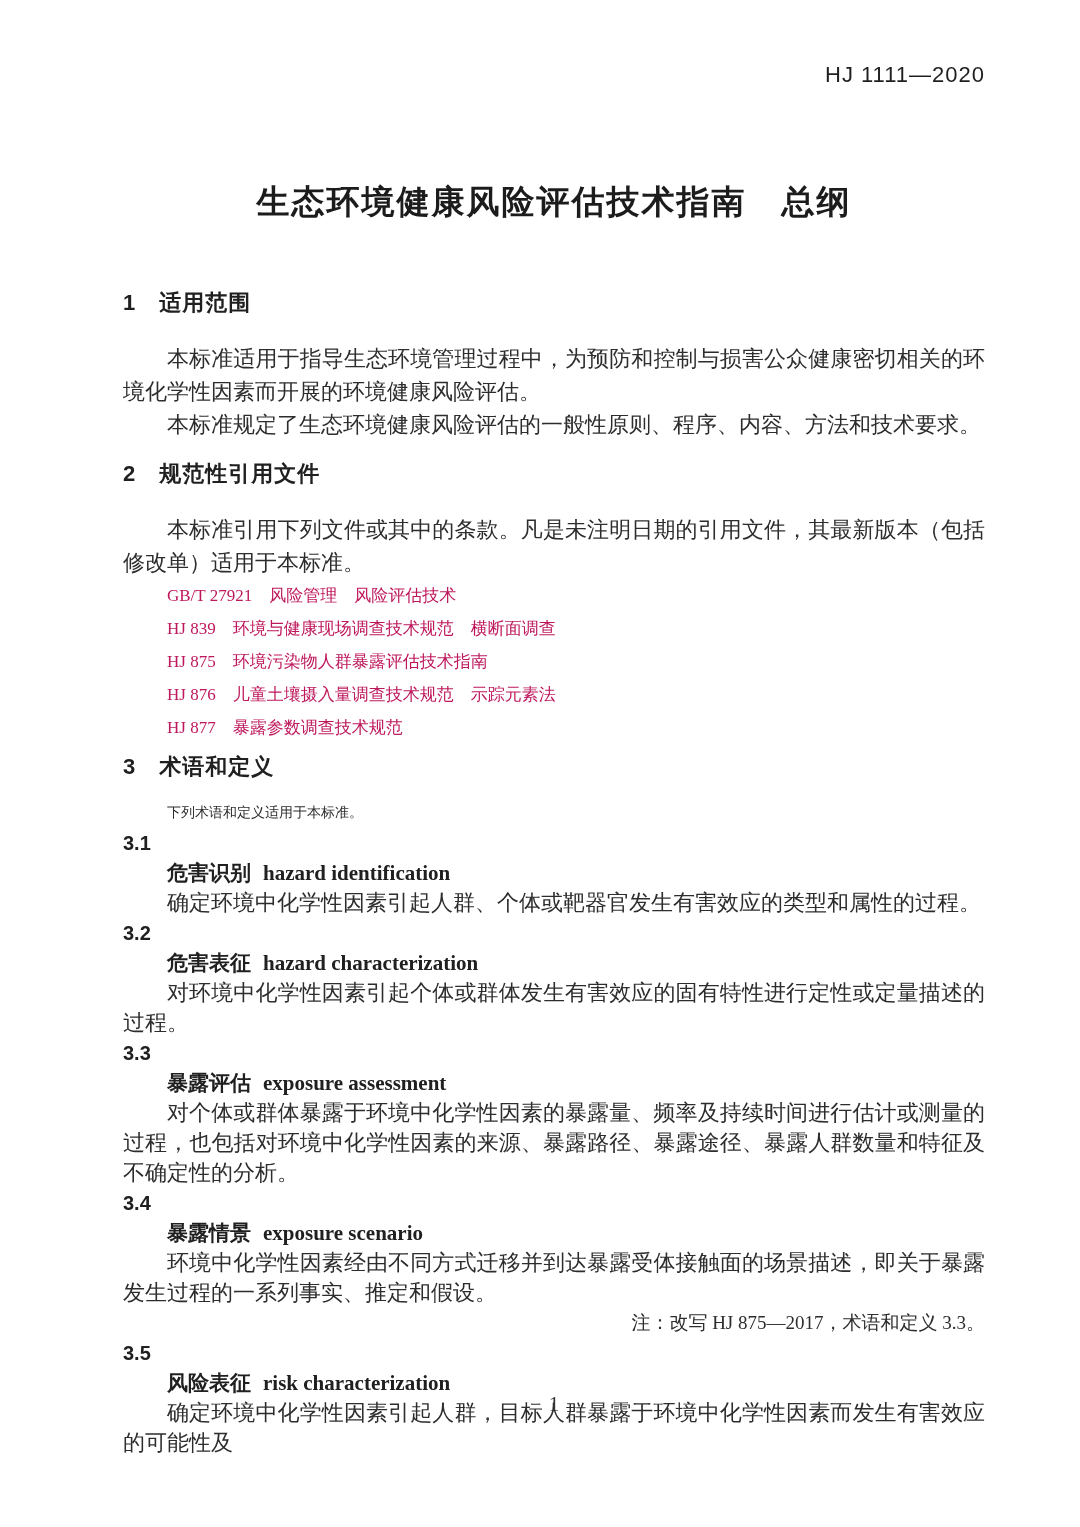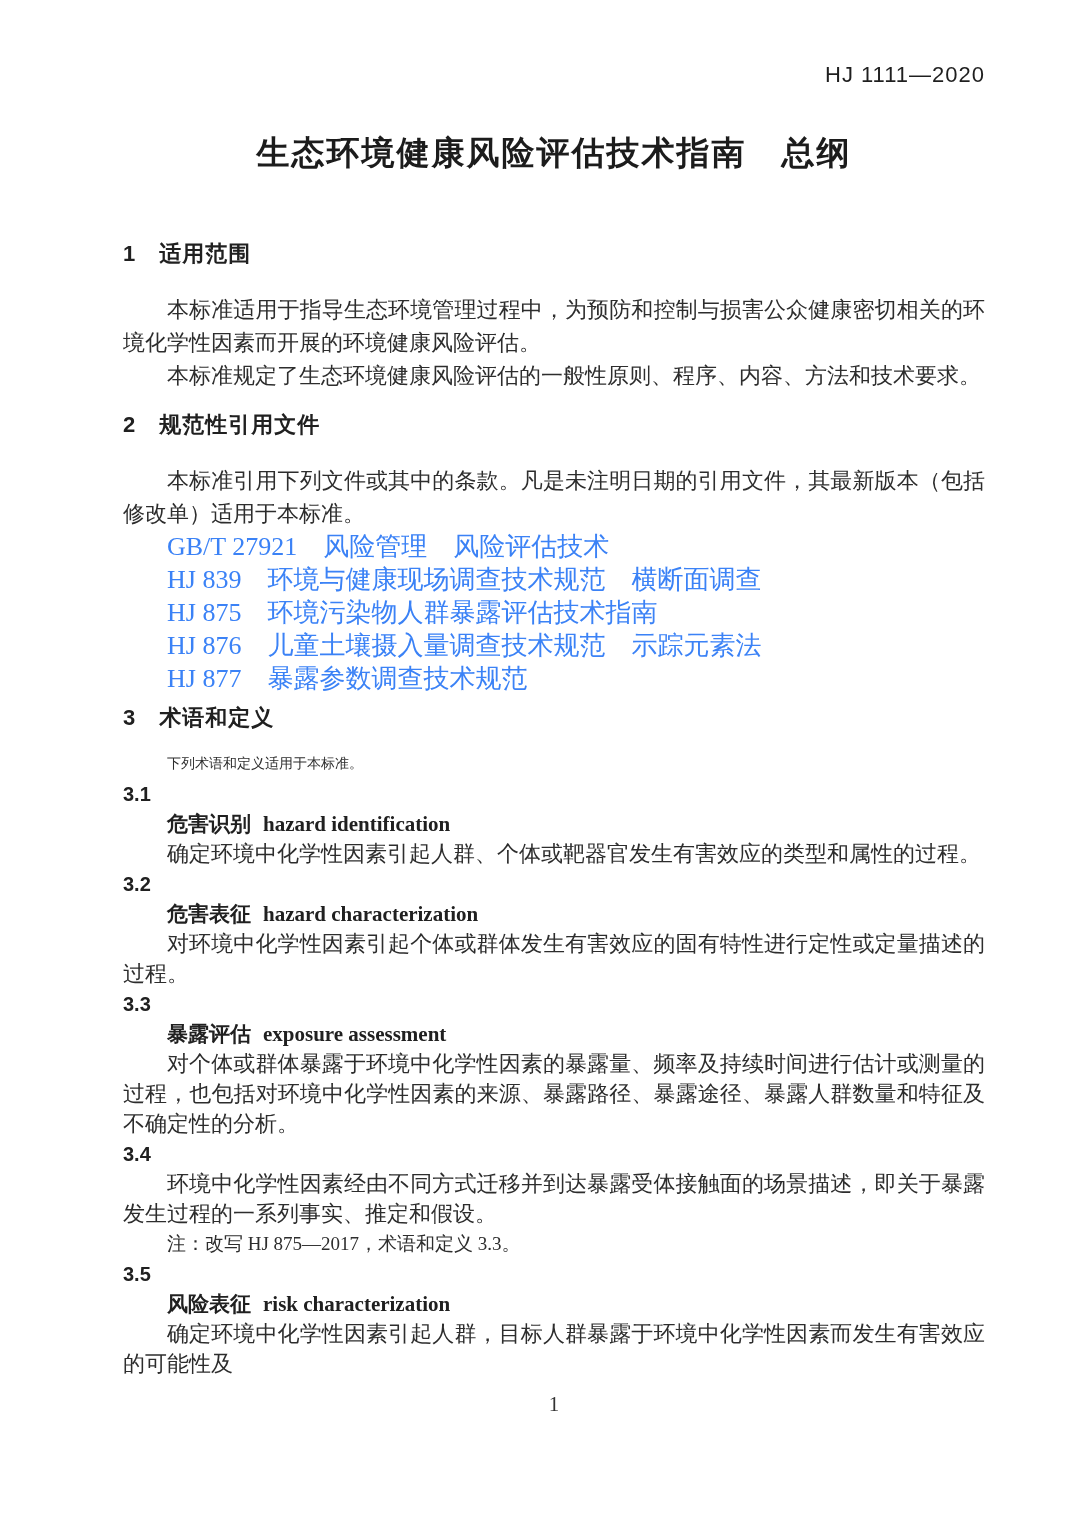--- a/index.html
+++ b/index.html
@@ -21,21 +21,21 @@
   }
   .std-code {
     text-align: right;
     font-family: "Liberation Sans", "DejaVu Sans", sans-serif;
     font-size: 22px;
     line-height: 26px;
     letter-spacing: 1px;
     color: #1f1f1f;
   }
   .doc-title {
-    margin-top: 45px;
+    margin-top: 94px;
     text-align: center;
     font-family: "Liberation Sans", "DejaVu Sans", sans-serif;
     font-weight: 700;
     font-size: 33px;
     line-height: 40px;
     letter-spacing: 2px;
     color: #1c1c1c;
   }
   .sec-heading {
     font-family: "Liberation Sans", "DejaVu Sans", sans-serif;
@@ -51,24 +51,24 @@
   .body-para {
     font-size: 22px;
     line-height: 33px;
     text-align: justify;
     text-indent: 44px;
     color: #2d2d2d;
   }
   .para-group { margin-top: 24px; }
   .ref-list { margin-top: 0; }
   .ref-item {
-    font-size: 26px;
+    font-size: 17px;
     line-height: 33px;
     padding-left: 44px;
-    color: #3b82f6;
+    color: #be185d;
   }
   .terms-intro {
     margin-top: 16px;
     font-size: 14px;
     line-height: 30px;
     text-indent: 44px;
   }
   .term-number {
     font-family: "Liberation Sans", "DejaVu Sans", sans-serif;
     font-weight: 700;
@@ -90,20 +90,21 @@
     line-height: 30px;
     text-align: justify;
     text-indent: 44px;
     color: #2d2d2d;
   }
   .term-note {
     padding-left: 44px;
     font-size: 19px;
     line-height: 30px;
     color: #2d2d2d;
+    text-align: right;
   }
   .page-num {
     position: absolute;
     top: 1391px;
     left: 123px;
     width: 862px;
     text-align: center;
     font-size: 21px;
     line-height: 26px;
     color: #333333;
@@ -159,20 +160,23 @@
     <div>
       <div class="term-number">3.3</div>
       <div class="term-name">
         <span class="cn">暴露评估</span><span class="en">exposure assessment</span>
       </div>
       <div class="term-def">对个体或群体暴露于环境中化学性因素的暴露量、频率及持续时间进行估计或测量的过程，也包括对环境中化学性因素的来源、暴露路径、暴露途径、暴露人群数量和特征及不确定性的分析。</div>
     </div>
 
     <div>
       <div class="term-number">3.4</div>
+      <div class="term-name">
+        <span class="cn">暴露情景</span><span class="en">exposure scenario</span>
+      </div>
       <div class="term-def">环境中化学性因素经由不同方式迁移并到达暴露受体接触面的场景描述，即关于暴露发生过程的一系列事实、推定和假设。</div>
       <div class="term-note">注：改写 HJ 875—2017，术语和定义 3.3。</div>
     </div>
 
     <div>
       <div class="term-number">3.5</div>
       <div class="term-name">
         <span class="cn">风险表征</span><span class="en">risk characterization</span>
       </div>
       <div class="term-def">确定环境中化学性因素引起人群，目标人群暴露于环境中化学性因素而发生有害效应的可能性及</div>

